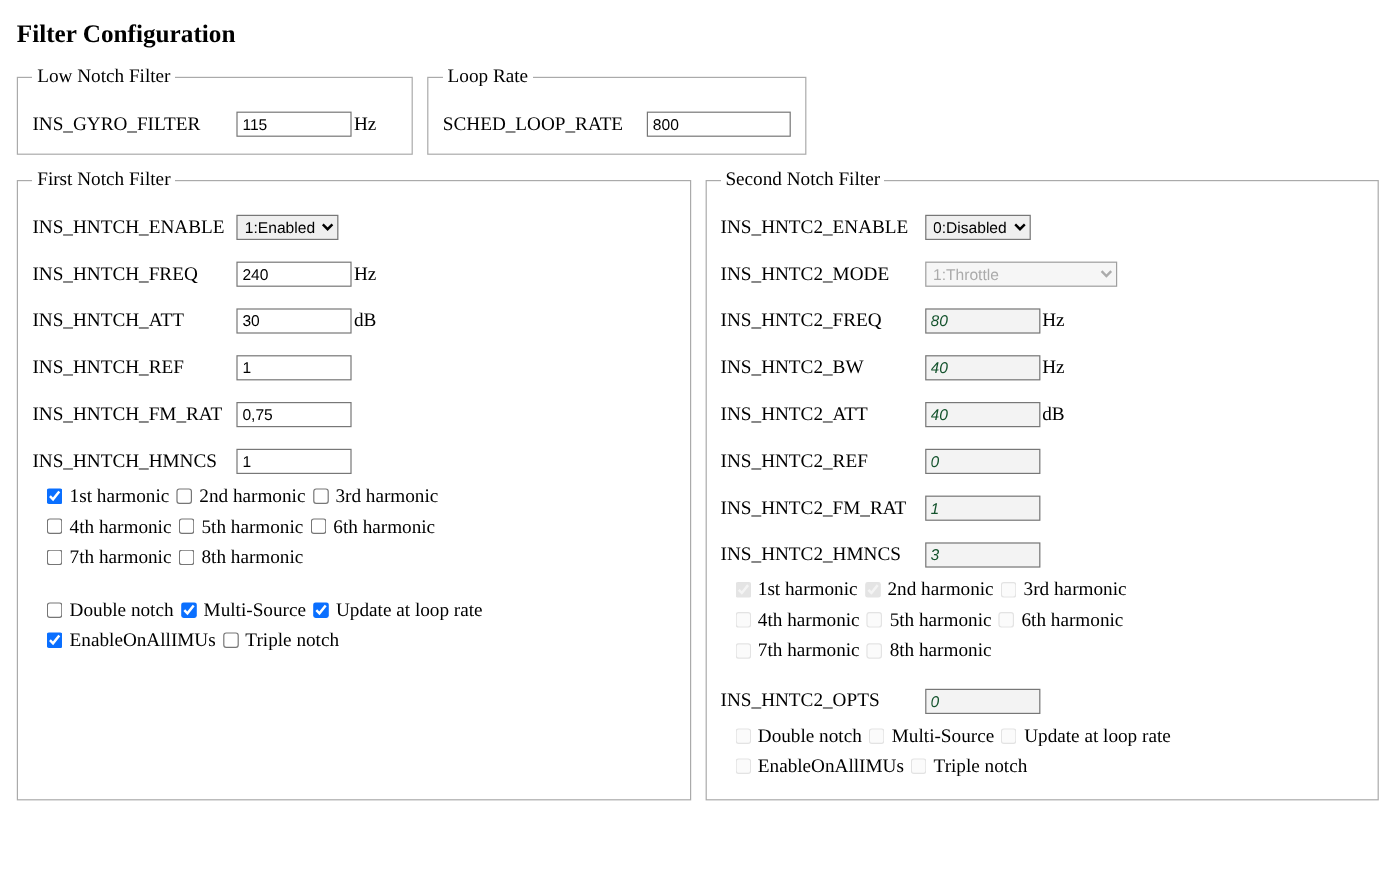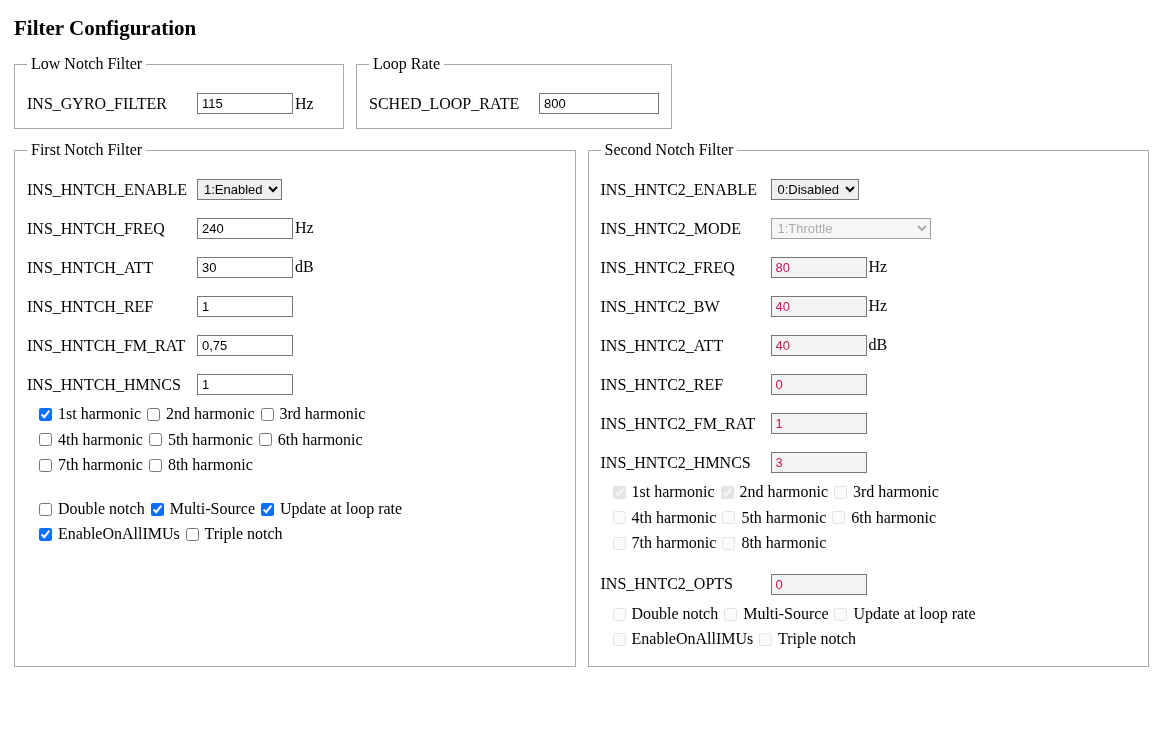--- a/index.html
+++ b/index.html
@@ -73,21 +73,22 @@
   input[type="text"].num {
     width: 96px;
     font-family: Arial, sans-serif;
     font-size: 13px;
     padding: 2px 4px;
     border: 1px solid #777;
     box-sizing: border-box;
   }
   input[type="text"].num:disabled {
     background: #f3f3f3;
-    color: #be185d;
+    color: #14532d;
+    font-style: italic;
   }
   select {
     font-family: Arial, sans-serif;
     font-size: 13px;
     padding: 1px 2px;
     border: 1px solid #777;
   }
   select:disabled {
     background: #f3f3f3;
     color: #888;

